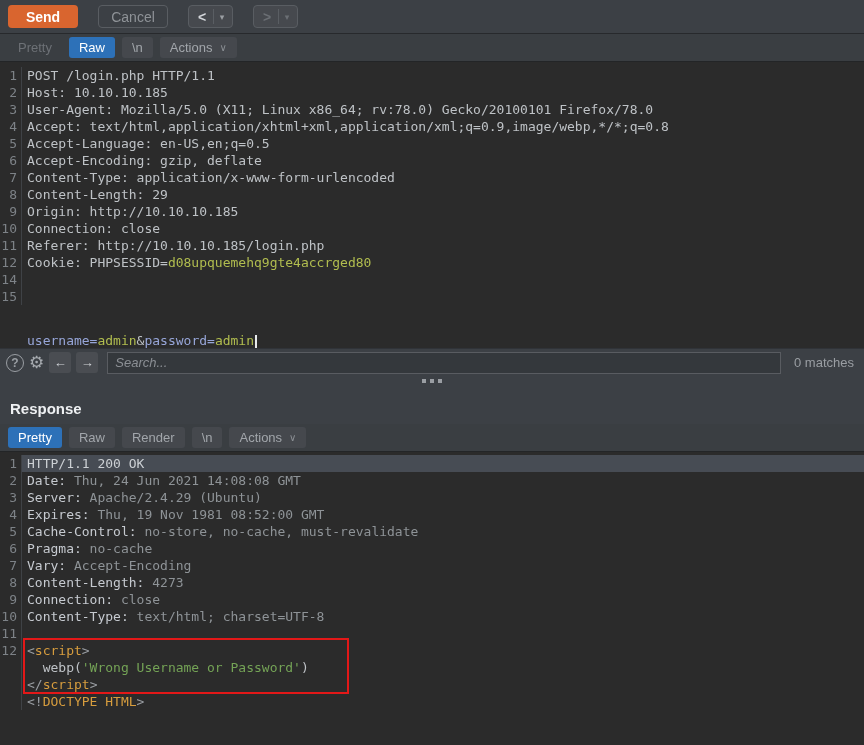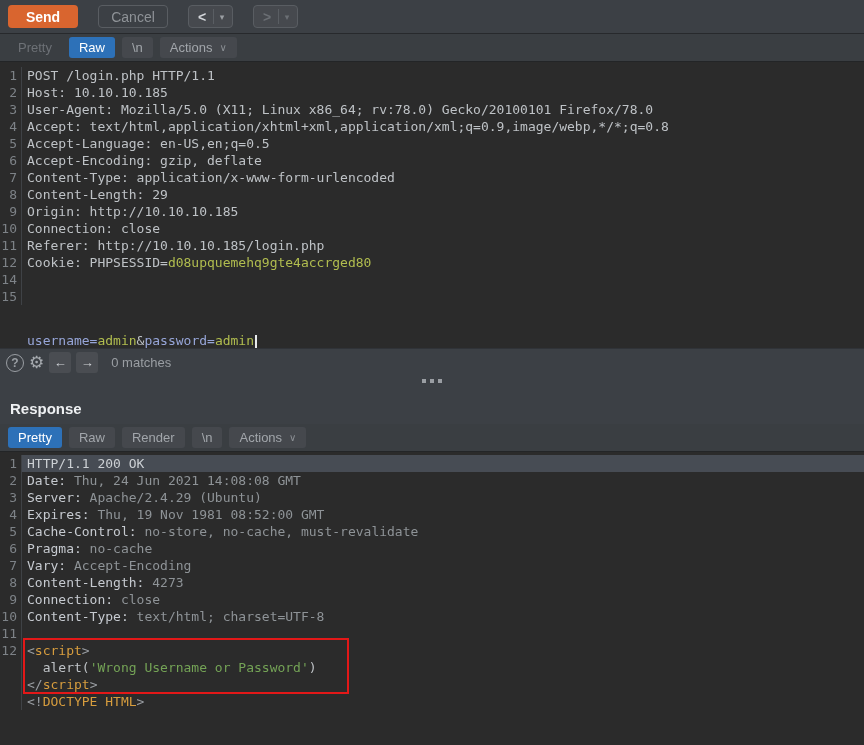--- a/index.html
+++ b/index.html
@@ -146,20 +146,21 @@
       <div class="code-line"><span class="gutter">12</span><span class="ltext"><span class="c-plain">Cookie: PHPSESSID=</span><span class="c-value">d08upquemehq9gte4accrged80</span></span></div>
       <div class="code-line"><span class="gutter">14</span><span class="ltext"></span></div>
       <div class="code-line hl"><span class="gutter">15</span><span class="ltext"><span class="c-param">username=</span><span class="c-value">admin</span><span class="c-plain">&amp;</span><span class="c-param">password=</span><span class="c-value">admin</span><span class="cursor"></span></span></div>
     </div>
 
   <div class="searchbar">
     <span class="help-ic">?</span>
     <span class="gear-ic">⚙</span>
     <button class="nav-btn">←</button>
     <button class="nav-btn">→</button>
+    <input class="search-input" type="text" placeholder="Search..." style="">
     <span class="matches">0 matches</span>
   </div>
 
   <div class="splitter">
       <i></i>
       <i></i>
       <i></i>
     </div>
 
   <div class="panel-head res">
@@ -192,18 +193,18 @@
       <div class="code-line"><span class="gutter">3</span><span class="ltext"><span class="c-hname">Server:</span><span class="c-hval"> Apache/2.4.29 (Ubuntu)</span></span></div>
       <div class="code-line"><span class="gutter">4</span><span class="ltext"><span class="c-hname">Expires:</span><span class="c-hval"> Thu, 19 Nov 1981 08:52:00 GMT</span></span></div>
       <div class="code-line"><span class="gutter">5</span><span class="ltext"><span class="c-hname">Cache-Control:</span><span class="c-hval"> no-store, no-cache, must-revalidate</span></span></div>
       <div class="code-line"><span class="gutter">6</span><span class="ltext"><span class="c-hname">Pragma:</span><span class="c-hval"> no-cache</span></span></div>
       <div class="code-line"><span class="gutter">7</span><span class="ltext"><span class="c-hname">Vary:</span><span class="c-hval"> Accept-Encoding</span></span></div>
       <div class="code-line"><span class="gutter">8</span><span class="ltext"><span class="c-hname">Content-Length:</span><span class="c-hval"> 4273</span></span></div>
       <div class="code-line"><span class="gutter">9</span><span class="ltext"><span class="c-hname">Connection:</span><span class="c-hval"> close</span></span></div>
       <div class="code-line"><span class="gutter">10</span><span class="ltext"><span class="c-hname">Content-Type:</span><span class="c-hval"> text/html; charset=UTF-8</span></span></div>
       <div class="code-line"><span class="gutter">11</span><span class="ltext"></span></div>
       <div class="code-line"><span class="gutter">12</span><span class="ltext"><span class="c-punct">&lt;</span><span class="c-tag">script</span><span class="c-punct">&gt;</span></span></div>
-      <div class="code-line"><span class="gutter"></span><span class="ltext"><span class="c-plain">  alert(</span><span class="c-string">'Wrong Username or Password'</span><span class="c-plain">)</span></span></div>
+      <div class="code-line"><span class="gutter"></span><span class="ltext"><span class="c-plain">  webp(</span><span class="c-string">'Wrong Username or Password'</span><span class="c-plain">)</span></span></div>
       <div class="code-line"><span class="gutter"></span><span class="ltext"><span class="c-punct">&lt;/</span><span class="c-tag">script</span><span class="c-punct">&gt;</span></span></div>
       <div class="code-line"><span class="gutter"></span><span class="ltext"><span class="c-punct">&lt;!</span><span class="c-tag">DOCTYPE HTML</span><span class="c-punct">&gt;</span></span></div>
     </div>
 
 </div>
 
 </body></html>

